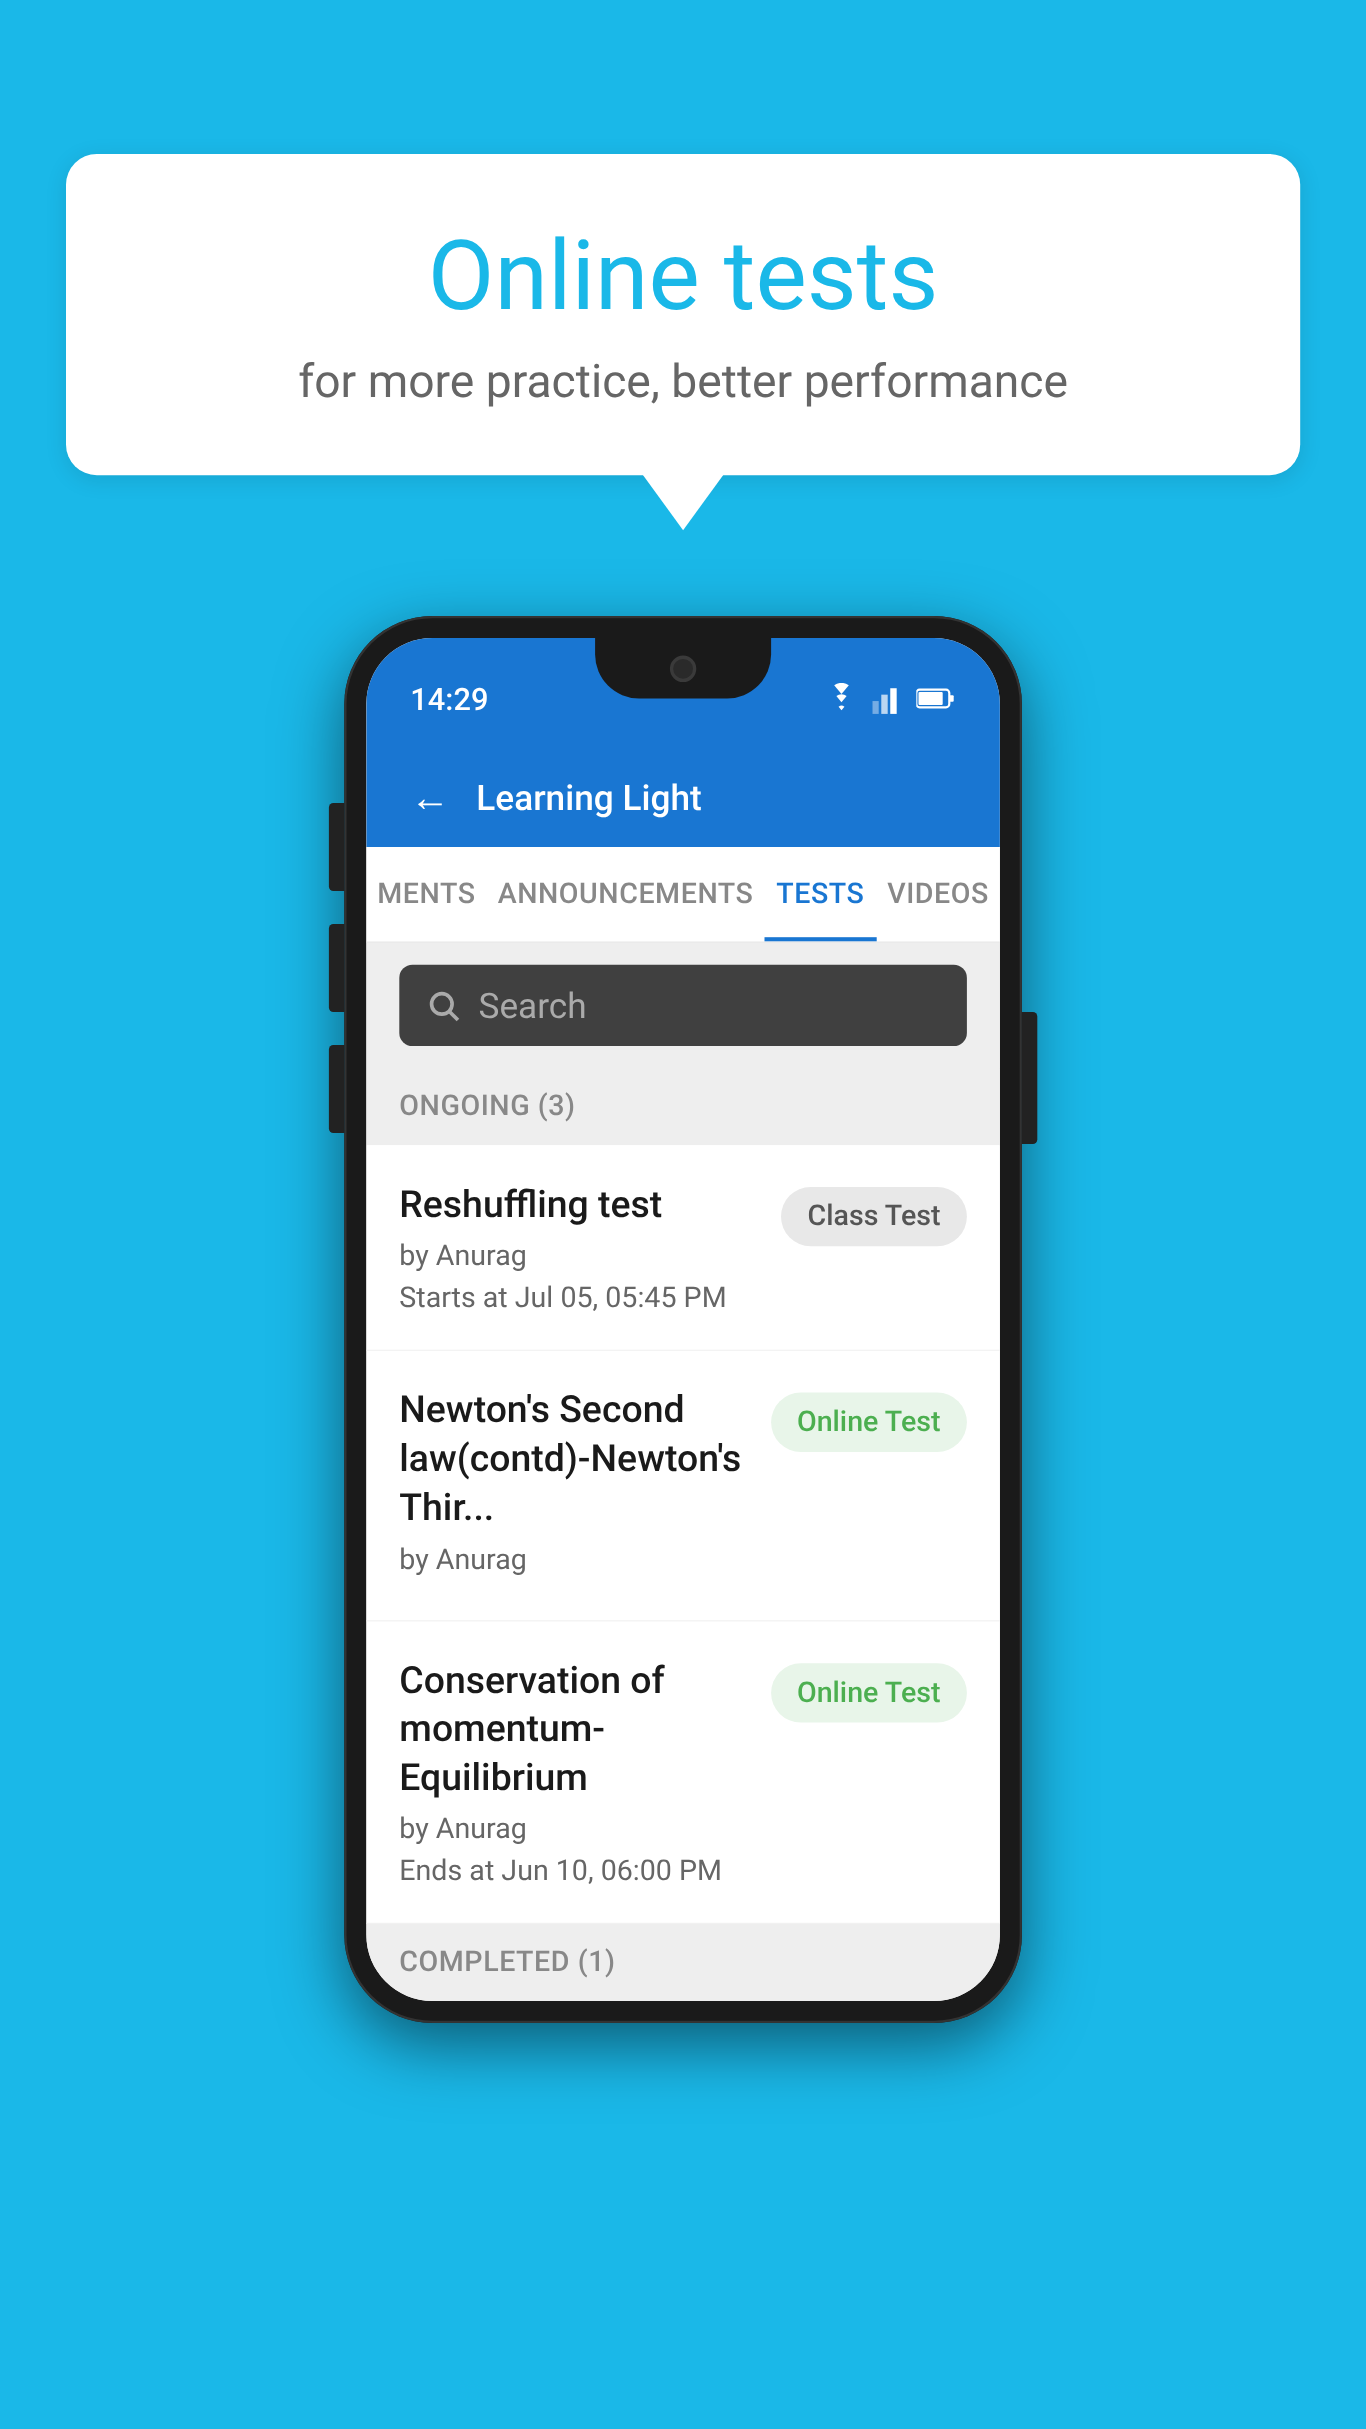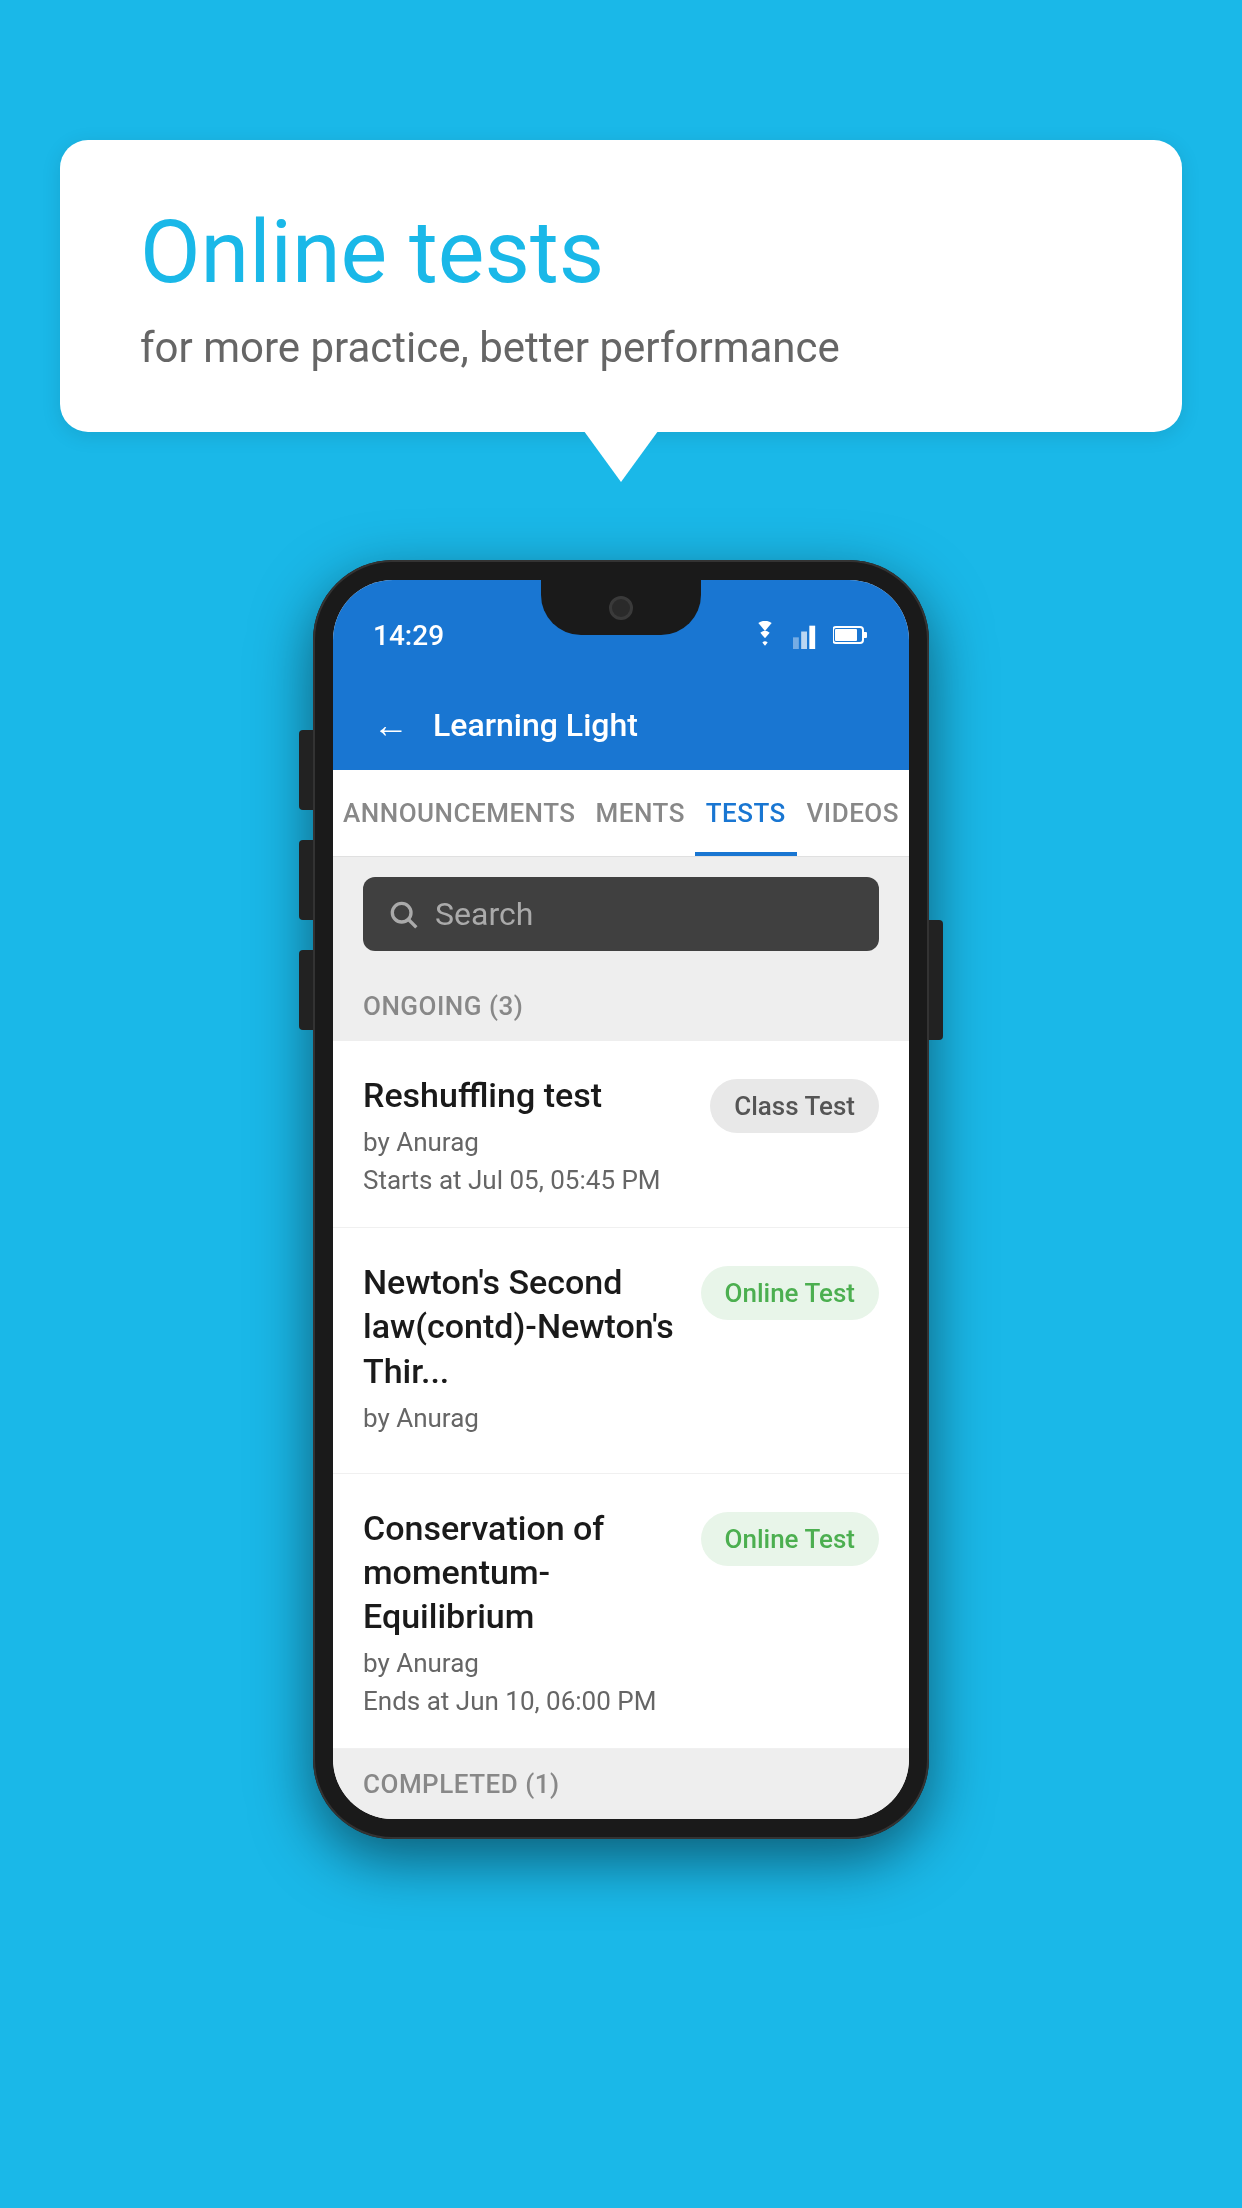--- a/index.html
+++ b/index.html
@@ -19,21 +19,21 @@
       position: absolute;
       top: 140px;
       left: 60px;
       right: 60px;
     }
 
     .speech-bubble {
       background: white;
       border-radius: 28px;
       padding: 60px 80px;
-      text-align: left;
+      text-align: center;
       position: relative;
       box-shadow: 0 4px 20px rgba(0,0,0,0.1);
     }
 
     .speech-bubble::after {
       content: '';
       position: absolute;
       bottom: -50px;
       left: 50%;
       transform: translateX(-50%);
@@ -353,22 +353,22 @@
           <div class="notch-camera"></div>
         </div>
       </div>
 
       <div class="app-header">
         <span class="back-arrow">←</span>
         <span class="app-title">Learning Light</span>
       </div>
 
       <div class="tabs-bar">
+        <div class="tab-item">MENTS</div>
         <div class="tab-item">ANNOUNCEMENTS</div>
-        <div class="tab-item">MENTS</div>
         <div class="tab-item active">TESTS</div>
         <div class="tab-item">VIDEOS</div>
       </div>
 
       <div class="search-container">
         <div class="search-bar">
           <svg width="32" height="32" viewBox="0 0 24 24" fill="none" stroke="#aaa" stroke-width="2.5">
             <circle cx="11" cy="11" r="7"></circle>
             <line x1="16.5" y1="16.5" x2="22" y2="22"></line>
           </svg>

